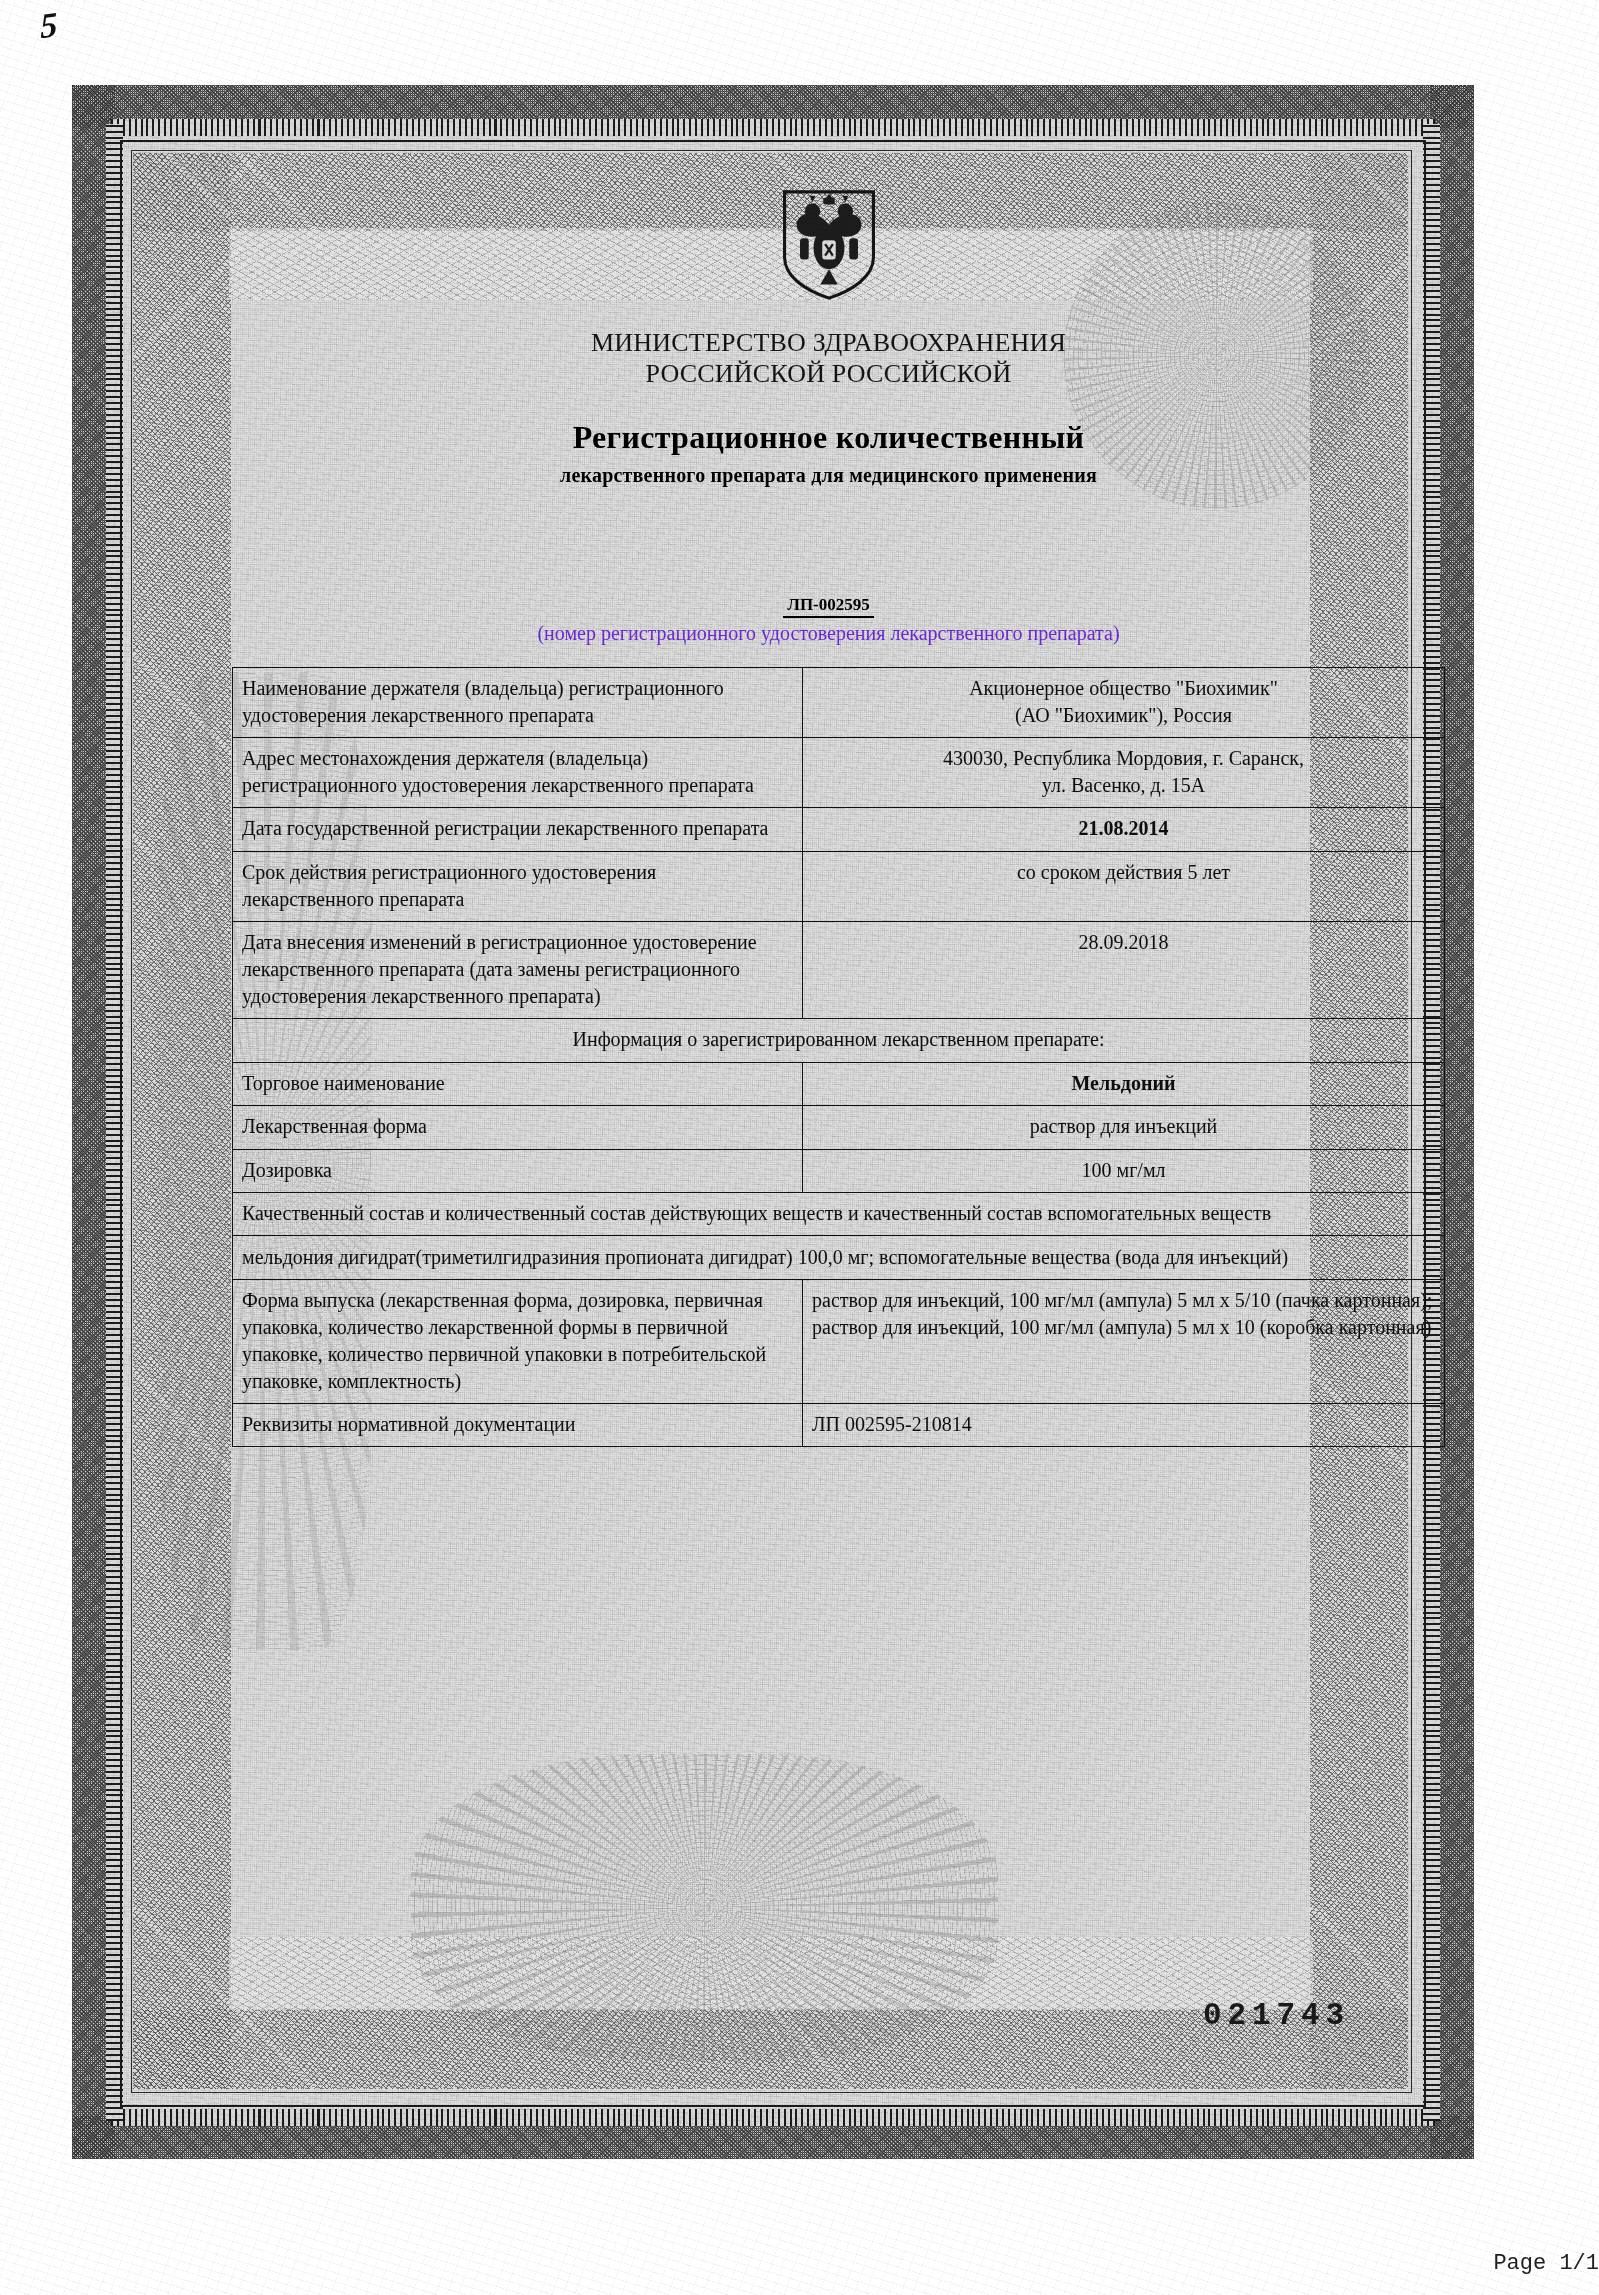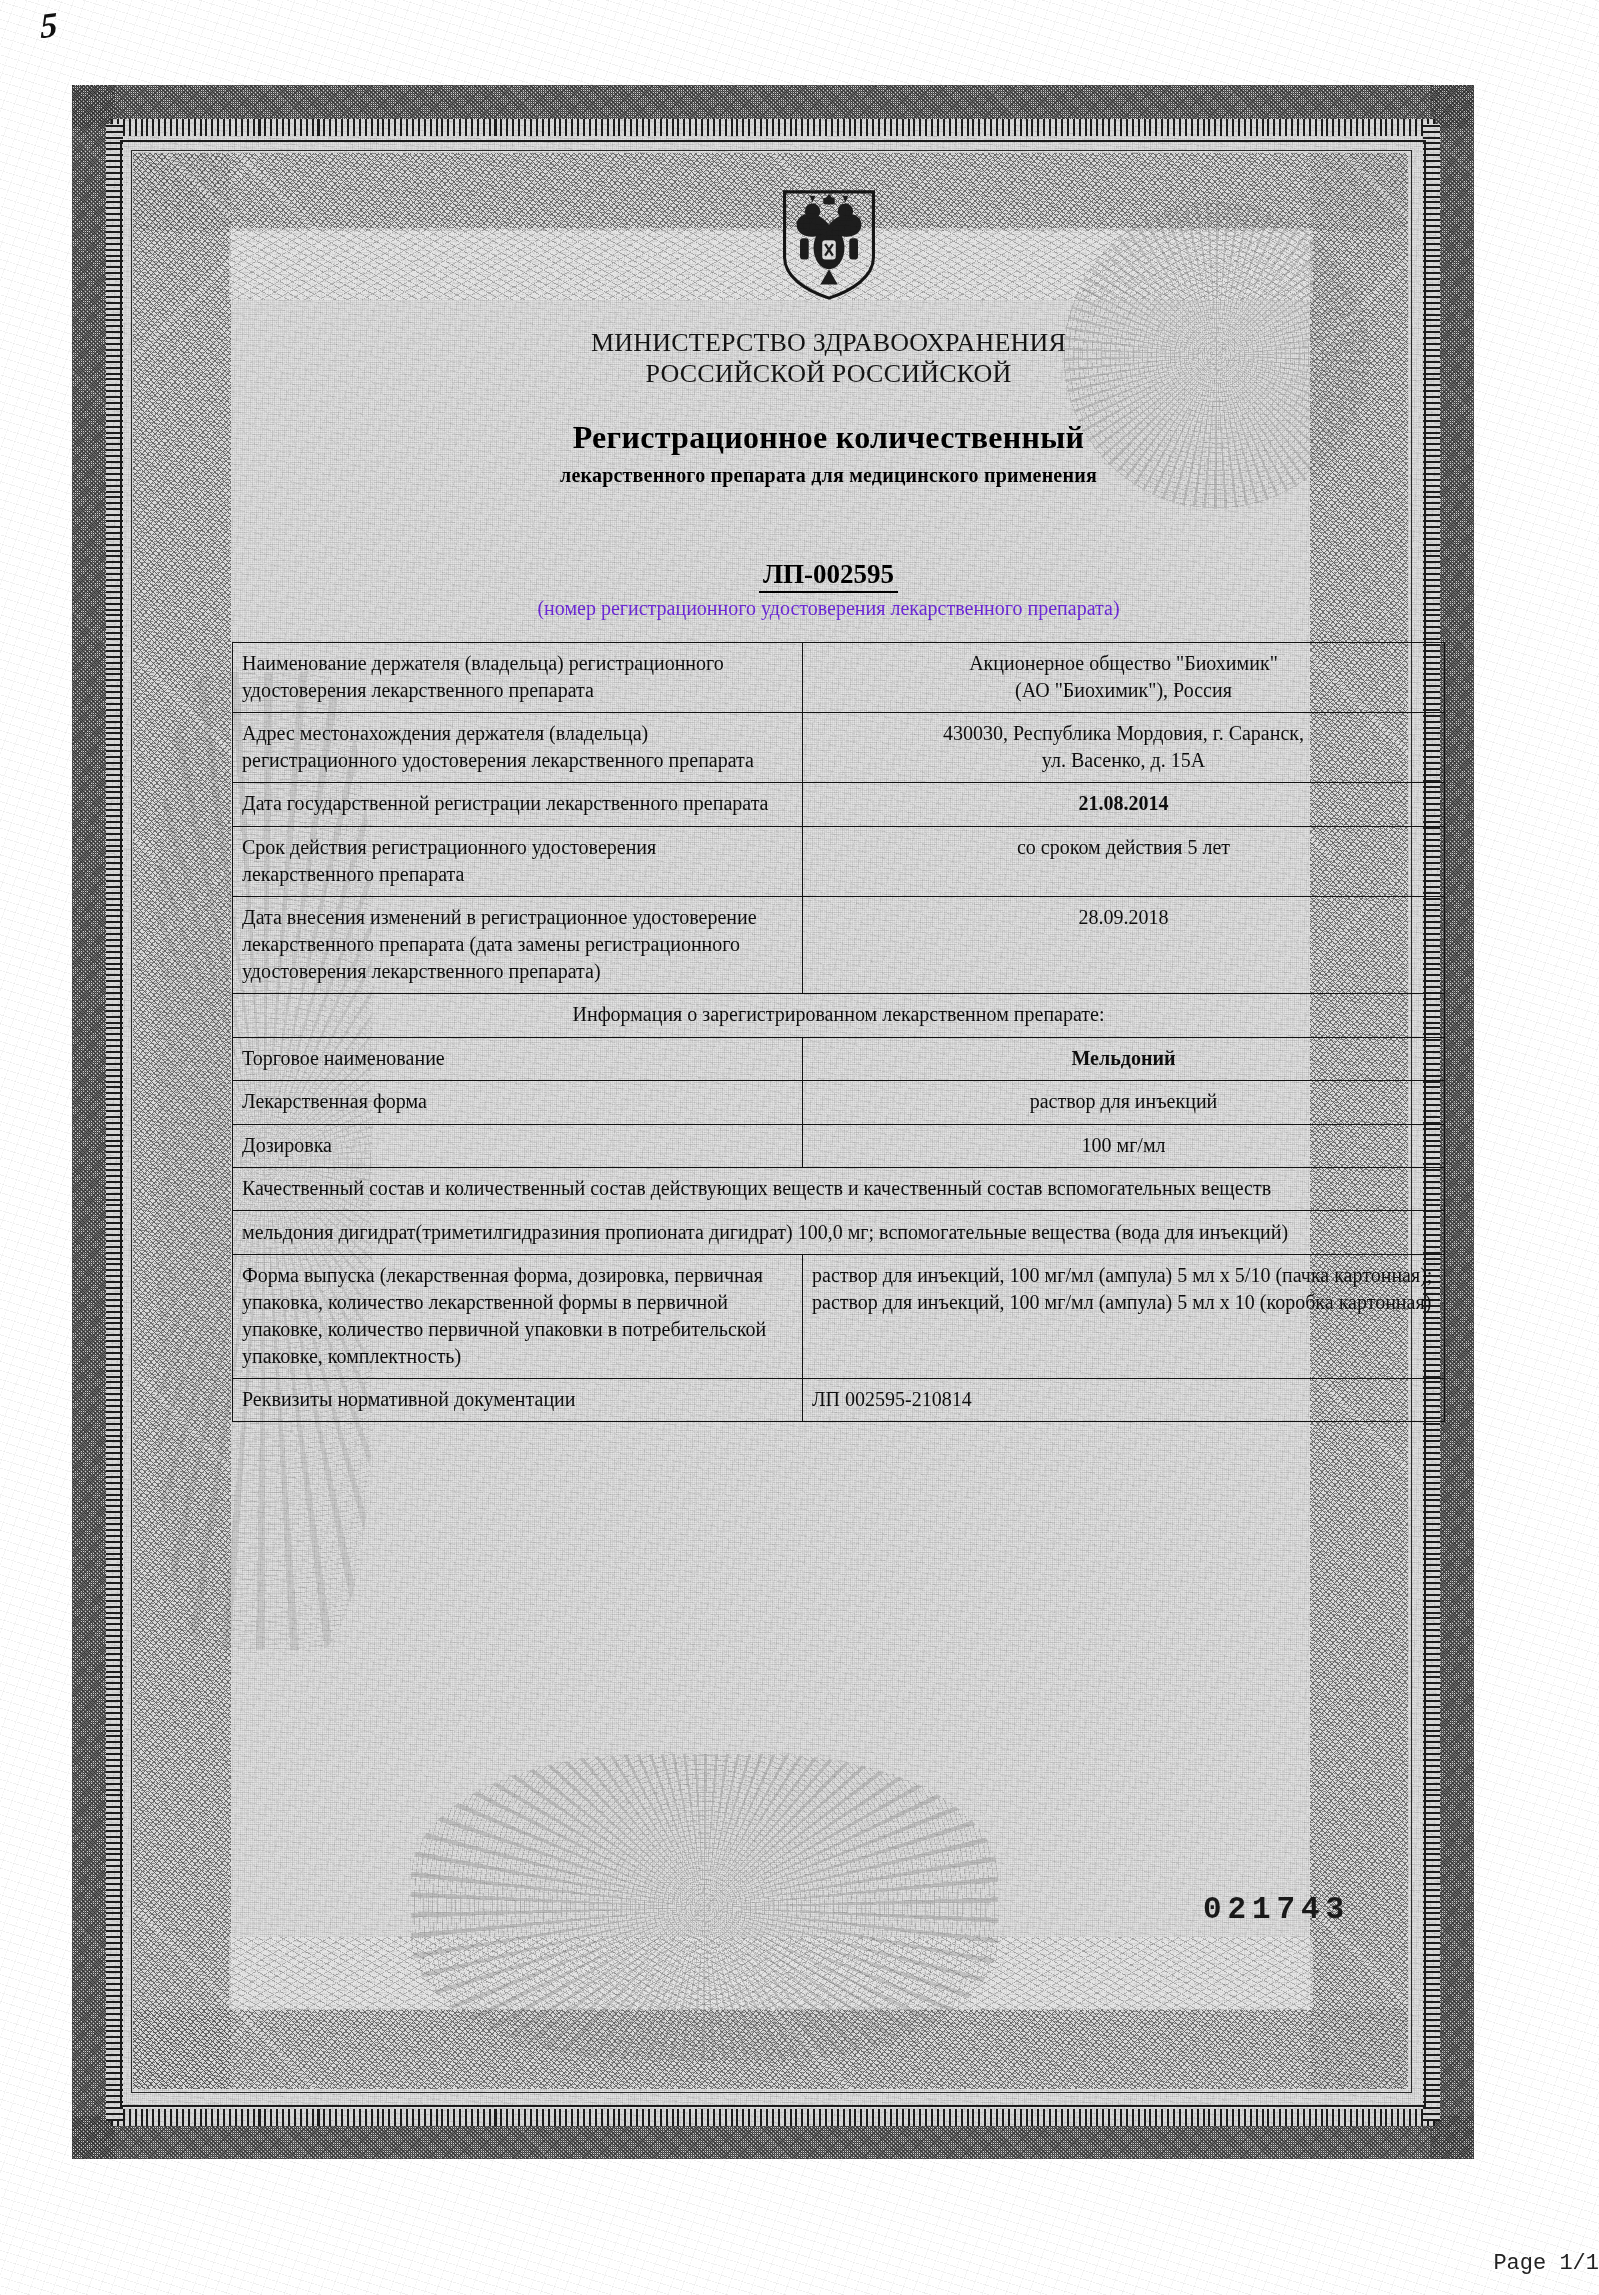--- a/index.html
+++ b/index.html
@@ -106,23 +106,23 @@
     letter-spacing:0.3px;
   }
   .title2{
     text-align:center;margin-top:7.8px;
     font-family:"Liberation Serif", serif;
     font-weight:700;font-size:20px;color:#000;
     letter-spacing:0.2px;white-space:nowrap;
   }
 
   .regno{
-    text-align:center;margin-top:72px;
-    font-family:"Liberation Serif", serif;
-    font-weight:700;font-size:27px;color:#000;
+    text-align:center;margin-top:108px;
+    font-family:"Liberation Serif", serif;
+    font-weight:700;font-size:17px;color:#000;
   }
   .regno span{border-bottom:2.6px solid #000;padding:0 3.9px 2px 3.9px;}
   .regno-cap{
     text-align:center;margin-top:6.5px;
     font-family:"Liberation Serif", serif;
     font-size:20px;color:#6d28d9;
   }
 
   
   table.cert{
@@ -139,21 +139,21 @@
     font-size:20px;line-height:1.34;
   }
   td.lbl{width:551px;}
   td.val{width:623px;text-align:center;vertical-align:middle;}
   td.full{text-align:center;}
   td.span-left{text-align:left;}
   td.val-left{text-align:left;vertical-align:top;}
 
   
   .serial{
-    position:absolute;left:1203px;top:1892px;
+    position:absolute;left:1203px;top:1998px;
     font-family:"Liberation Mono", monospace;
     font-size:31px;letter-spacing:5.9px;color:#1a1a1a;
     font-weight:700;
   }
 
   
   .pagefoot{
     position:absolute;left:0;top:2251px;width:1599px;
     text-align:right;
     font-family:"Liberation Mono", monospace;

